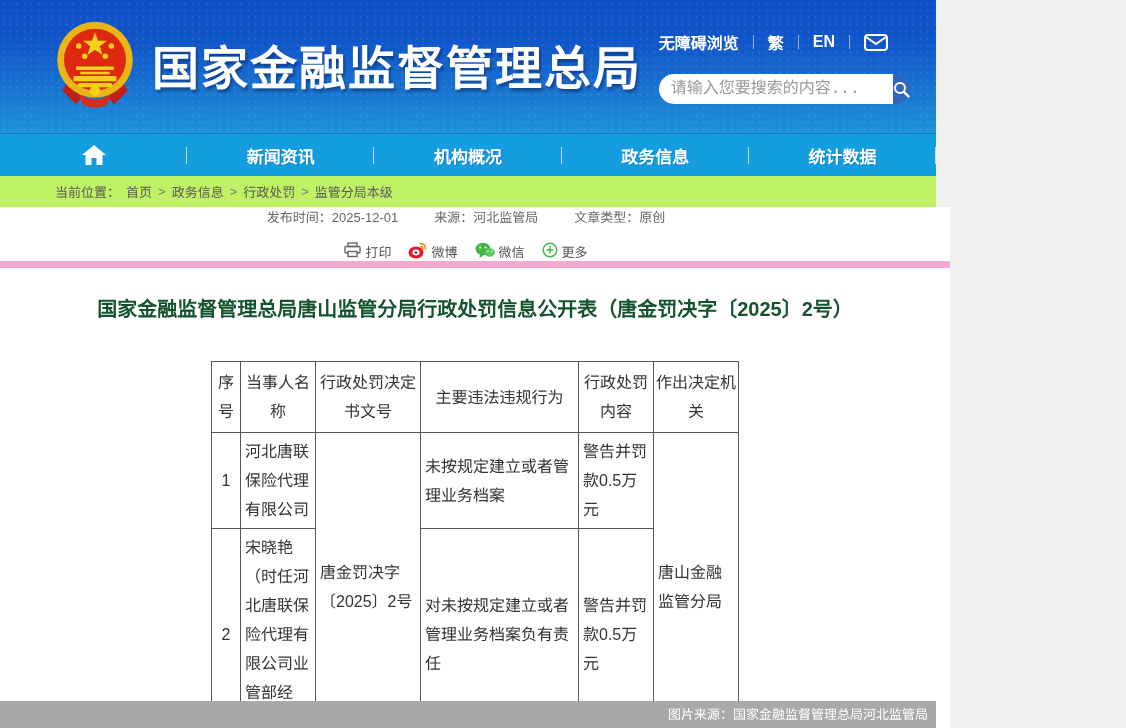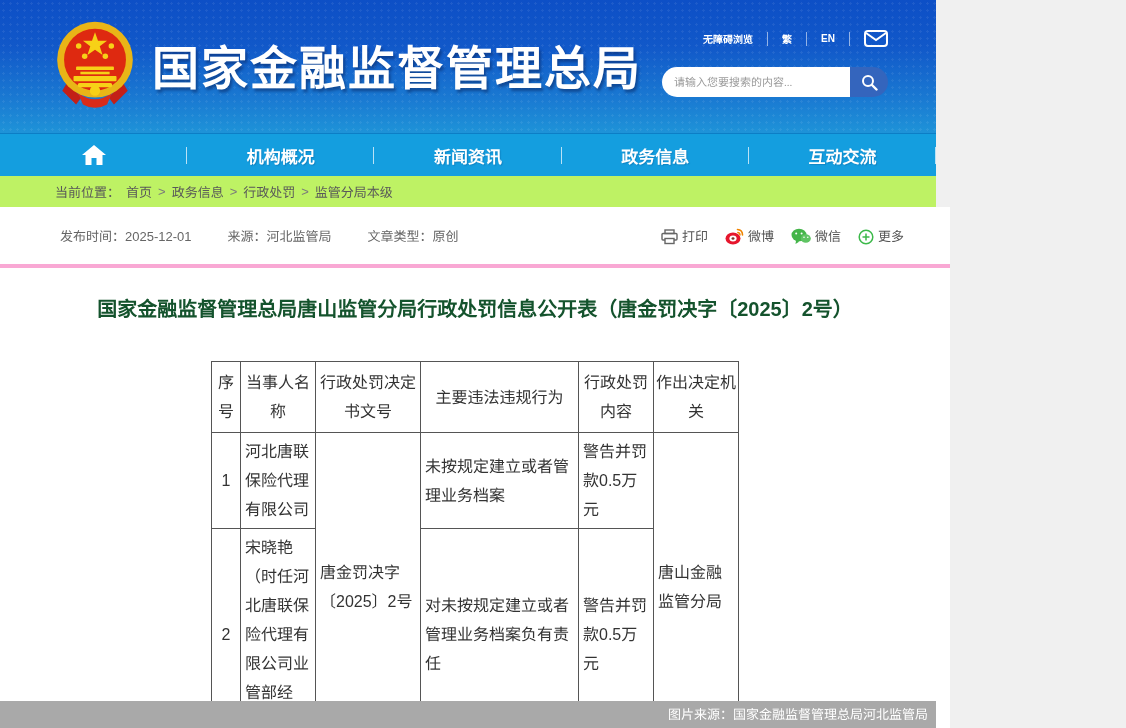--- a/index.html
+++ b/index.html
@@ -31,33 +31,33 @@
     margin-left: 14px;
     color: #ffffff;
     font-size: 47px;
     font-weight: bold;
     letter-spacing: 2px;
     text-shadow: 2px 3px 3px rgba(10,40,100,0.55);
     white-space: nowrap;
   }
   .header-right { position: absolute; right: 48px; top: 30px; z-index: 2; text-align: right; }
   .top-links { display: flex; align-items: center; justify-content: flex-end; gap: 14px; color: #fff; }
-  .top-link { color: #fff; font-size: 10px; font-weight: bold; text-decoration: none; cursor: pointer; }
+  .top-link { color: #fff; font-size: 16px; font-weight: bold; text-decoration: none; cursor: pointer; }
   .top-sep { width: 1px; height: 14px; background: rgba(255,255,255,0.55); }
   .mail-icon { display: inline-block; line-height: 0; cursor: pointer; }
   .searchbar { margin-top: 20px; display: flex; height: 30px; width: 226px; }
   .search-input {
     flex: 1;
     border: none; outline: none;
     border-radius: 15px 0 0 15px;
     padding: 0 12px;
-    font-size: 11px;
+    font-size: 16px;
     color: #737373;
     background: #ffffff;
-    font-family: Liberation Serif, serif;
+    font-family: Liberation Mono, monospace;
   }
   .search-input::placeholder { color: #9a9a9a; }
   .search-btn {
     width: 38px;
     border: none;
     border-radius: 0 15px 15px 0;
     background: #3465bd;
     cursor: pointer;
     display: flex; align-items: center; justify-content: center;
   }
@@ -105,30 +105,31 @@
   .panel {
     width: 950px;
     margin: 0 auto;
     background: #ffffff;
     min-height: 523px;
     position: relative;
   }
   .meta-row {
     height: 61px;
     display: flex; align-items: center;
-    padding: 0 46px 0 60px;
-    border-bottom: 4px solid #f9a8d4;
+    padding: 0 46px 0 28px;
+    border-bottom: 7px solid #f9a8d4;
     font-size: 13px;
     color: #666;
+    flex-direction: column;
   }
   .meta-left { display: flex; gap: 36px; }
   .meta-item { white-space: nowrap; }
   .meta-spacer { flex: 1; }
   .share-group { display: flex; align-items: center; gap: 17px; }
-  .share-btn { display: flex; align-items: flex-end; gap: 4px; cursor: pointer; color: #555; font-size: 13px; white-space: nowrap; }
+  .share-btn { display: flex; align-items: flex-start; gap: 4px; cursor: pointer; color: #555; font-size: 13px; white-space: nowrap; }
   .share-btn .ic { line-height: 0; }
 
   .article-title {
     margin: 26px 40px 0 40px;
     text-align: center;
     font-size: 20px;
     font-weight: bold;
     color: #14532d;
     line-height: 1.5;
   }
@@ -231,24 +232,24 @@
   </div>
 
   <div class="nav">
     <div class="nav-item">
       <span class="home-glyph">
         <svg width="24" height="20" viewBox="0 0 24 20">
             <path d="M12 0 L24 10 L20.5 10 L20.5 20 L14.5 20 L14.5 13 L9.5 13 L9.5 20 L3.5 20 L3.5 10 L0 10 Z" fill="#ffffff"></path>
           </svg>
       </span>
     </div>
+    <div class="nav-item">新闻资讯</div>
     <div class="nav-item">机构概况</div>
-    <div class="nav-item">新闻资讯</div>
     <div class="nav-item">政务信息</div>
-    <div class="nav-item">互动交流</div>
+    <div class="nav-item">统计数据</div>
   </div>
 
   <div class="breadcrumb">
     <span>当前位置：</span>
     <span class="crumb-link">首页</span>
     <span class="crumb-sep">&gt;</span>
     <span class="crumb-link">政务信息</span>
     <span class="crumb-sep">&gt;</span>
     <span class="crumb-link">行政处罚</span>
     <span class="crumb-sep">&gt;</span>

